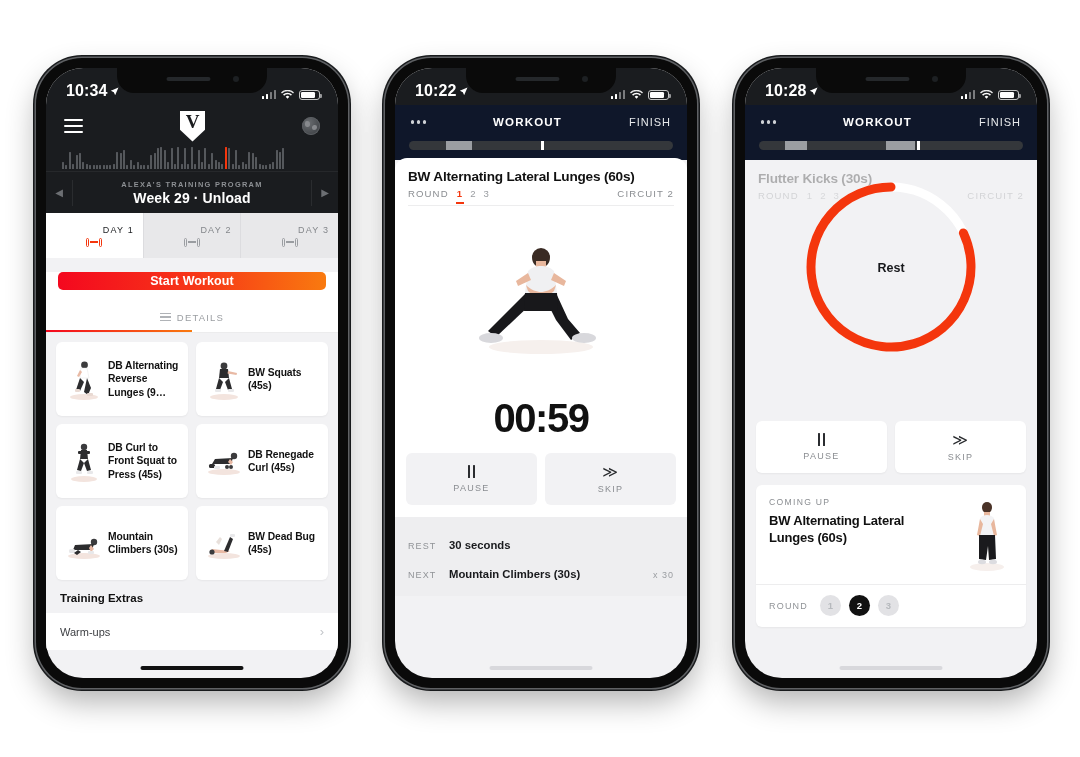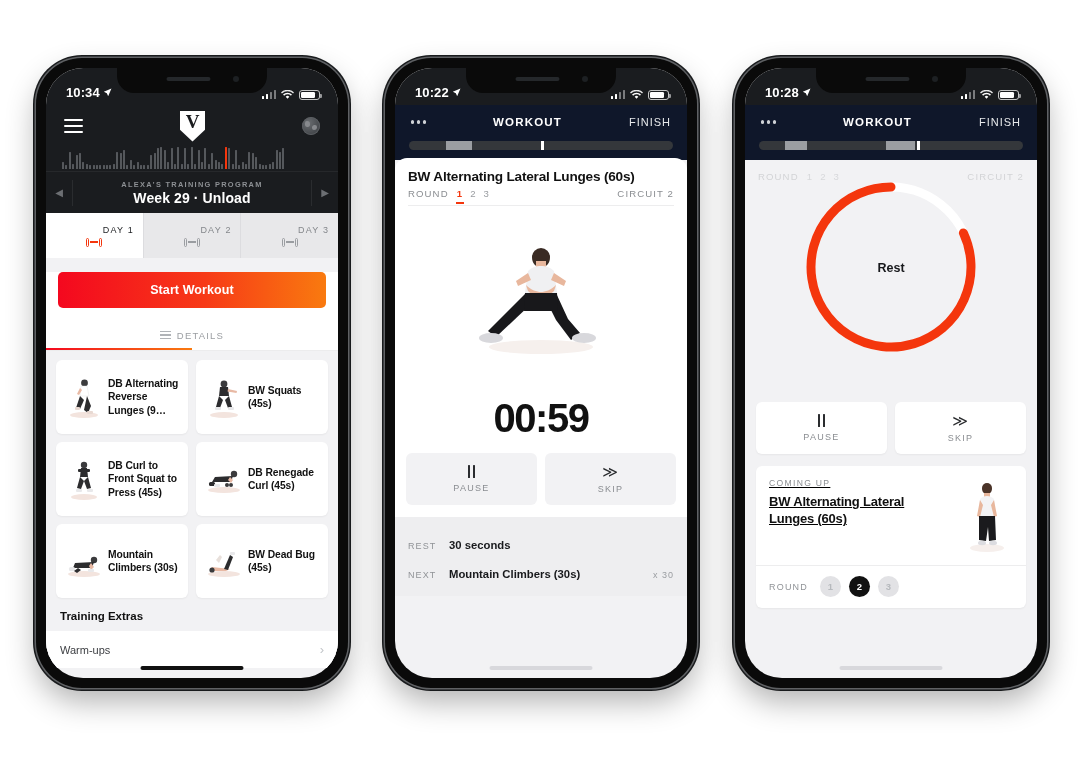--- a/index.html
+++ b/index.html
@@ -55,21 +55,21 @@
   }
   .home-ind.light { background: #d8d8dc; }
 
   
   .statusbar {
     position: relative; height: 37px; background: #1a1c1f;
     display: flex; align-items: flex-end; justify-content: space-between;
     padding: 0 18px 5px 20px; z-index: 30;
   }
   .statusbar.dark { background: #1a1c1f; }
-  .sb-time { color: #fff; font-size: 13px; font-weight: bold; letter-spacing: .1px;
+  .sb-time { color: #fff; font-size: 16px; font-weight: bold; letter-spacing: .1px;
              display: flex; align-items: center; gap: 3px; }
   .sb-right { display: flex; align-items: center; gap: 5px; }
   .sig { display: flex; align-items: flex-end; gap: 1.5px; height: 9px; }
   .sig i { width: 2.5px; background: #fff; border-radius: .5px; display: block; }
   .sig i:nth-child(1){height:3px;} .sig i:nth-child(2){height:5px;}
   .sig i:nth-child(3){height:7px;opacity:.42;} .sig i:nth-child(4){height:9px;opacity:.42;}
   .batt { width: 21px; height: 10.5px; border: 1.3px solid rgba(255,255,255,.75);
           border-radius: 3px; position: relative; padding: 1.2px; }
   .batt::after { content:""; position:absolute; right:-3px; top:3px; width:1.7px; height:4px;
           background: rgba(255,255,255,.55); border-radius: 0 1px 1px 0; }
@@ -120,21 +120,21 @@
   .day-tab .dlabel { font-size:9px; letter-spacing:1.2px; color:#84878b; font-weight:normal;padding-left:48px; }
   .day-tab.active .dlabel { color:#1b1d20; }
   .dumbbell { display:flex; align-items:center; gap:1px; }
   .dumbbell b { width:3px; height:9px; border:1.3px solid #9a9da1; border-radius:1.5px; display:block; }
   .dumbbell u { width:8px; height:1.5px; background:#9a9da1; display:block; text-decoration:none;}
   .day-tab.active .dumbbell b { border-color:#f4360d; }
   .day-tab.active .dumbbell u { background:#f4360d; }
 
   .p1-body { background:#fff; }
   .start-btn {
-    margin: 14px 12px 12px 12px; height: 36px; border-radius: 5px;
+    margin: 14px 12px 12px 12px; height: 18px; border-radius: 5px;
     background: linear-gradient(90deg, #f4081f 0%, #f73a17 55%, #f97a0f 100%);
     color:#fff; font-size: 12.5px; font-weight:bold; letter-spacing:.1px;
     display:flex; align-items:center; justify-content:center; cursor:pointer;
   }
   .ov-tabs { display:flex; position:relative; height:30px; }
   .ov-tab { flex:1; display:flex; align-items:center; justify-content:center; gap:6px;
             font-size:9.5px; letter-spacing:1.2px; color:#9b9ea2; }
   .ov-tab.active { color:#1b1d20; }
   .gridicon { width:11px; height:9px; border:1.4px solid #f4360d; border-radius:1px; position:relative; }
   .gridicon::before{content:"";position:absolute;left:0;right:0;top:2.6px;height:1.3px;background:#f4360d;}
@@ -214,21 +214,21 @@
               width: 178px; height: 178px; z-index: 3; }
   .ring-center { position:absolute; inset:0; display:flex; flex-direction:column;
                  align-items:center; justify-content:center; }
   .rest-label { font-size:12.5px; font-weight:bold; color:#17181b; margin-bottom:-2px; }
   .rest-time { font-size:40px; font-weight:bold; color:#17181b; letter-spacing:-1.6px; }
 
   .p3-gap { height: 214px; }
 
   .coming { background:#fff; border-radius:6px; margin: 0 11px; padding: 12px 13px 0 13px;
             box-shadow: 0 1px 2px rgba(0,0,0,.05); }
-  .coming-top { display:flex; align-items:flex-start; justify-content:space-between; gap:0;text-decoration:underline; }
+  .coming-top { display:flex; align-items:flex-start; justify-content:space-between; gap:0; }
   .cu-label { font-size:8.6px; letter-spacing:1.3px; color:#8a8d91; }
   .cu-title { font-size:13px; font-weight:bold; color:#111; line-height:17px; margin-top:5px;
               letter-spacing:-.2px; max-width:150px; }
   .cu-thumb { width:52px; height:76px; flex:0 0 52px; position:relative; }
   .coming-rule { height:1px; background:#ededee; margin: 11px -13px 0 -13px; }
   .round-pills { display:flex; align-items:center; gap:8px; padding: 10px 0 11px 0; }
   .rp-label { font-size:9px; letter-spacing:1.2px; color:#909397; margin-right:4px; }
   .pill { width:21px; height:21px; border-radius:50%; background:#e2e2e5; color:#b6b9bd;
           font-size:9.5px; font-weight:bold; display:flex; align-items:center; justify-content:center; }
   .pill.on { background:#111; color:#fff; }
@@ -663,20 +663,21 @@
         </div>
         <div class="wk-prog">
           <div class="wk-seg" id="p3seg1" style="left: 10%; width: 8%;"></div>
           <div class="wk-seg" id="p3seg2" style="left: 48%; width: 11%;"></div>
           <div class="wk-tick" id="p3tick" style="left: 60%;"></div>
         </div>
       </div>
 
       <div class="p3-sheet">
         <div class="ghost">
+          <div class="ex-title">Flutter Kicks (30s)</div>
           <div class="round-row">
             <div class="round-left">
               <span>ROUND</span>
               <span class="rnd-nums">
                 <b>1</b>
                 <b>2</b>
                 <b>3</b>
               </span>
             </div>
             <span>CIRCUIT 2</span>

